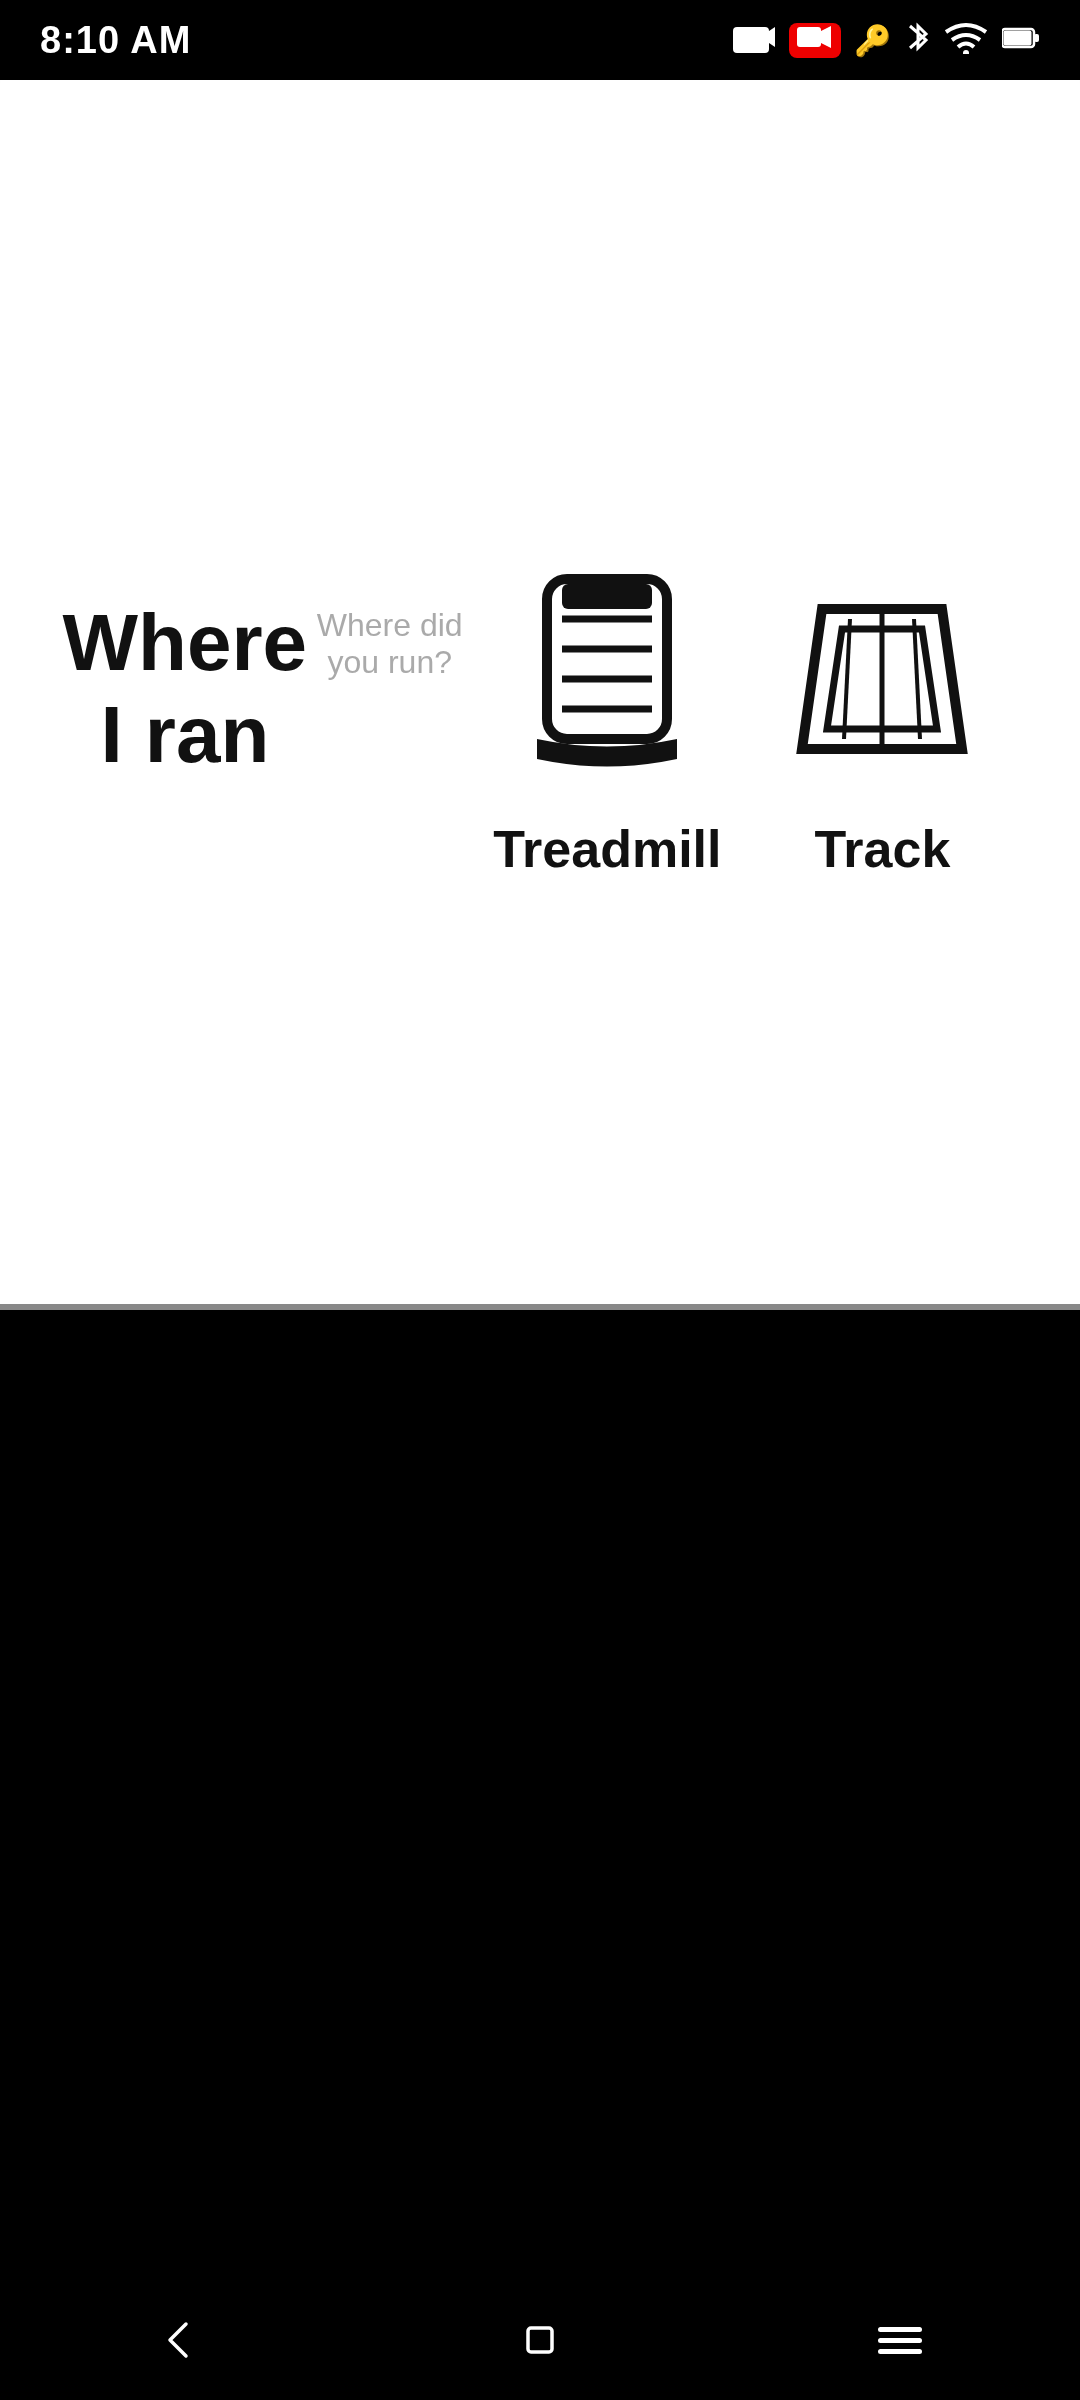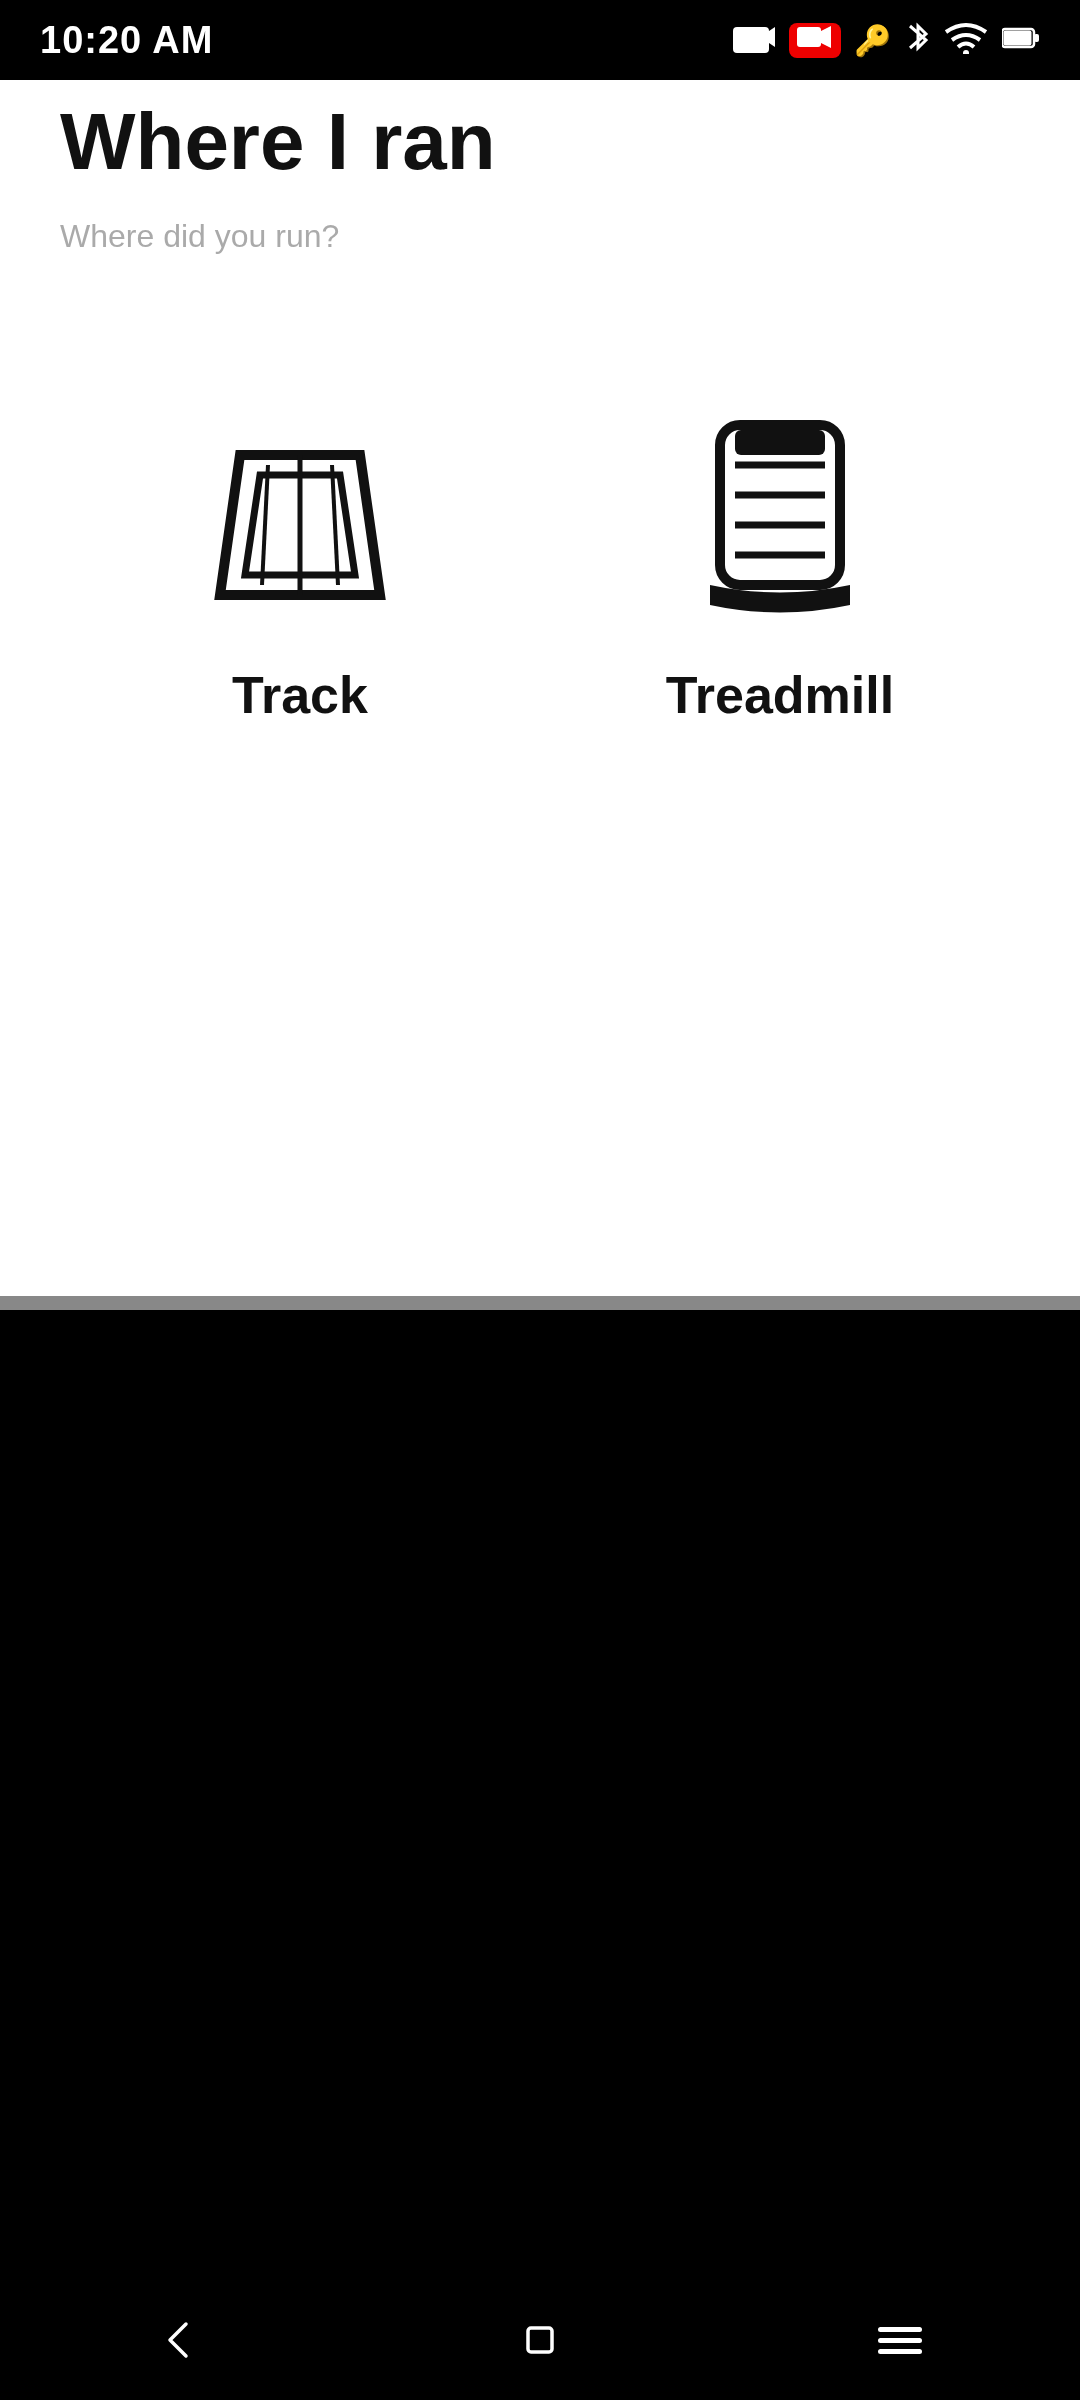--- a/index.html
+++ b/index.html
@@ -148,29 +148,28 @@
       bottom: -30px;
       right: -40px;
       width: 500px;
       height: 280px;
       opacity: 0.25;
     }
 
     
     .bottom-sheet {
       position: absolute;
-      bottom: 14px;
+      bottom: 6px;
       left: 0;
       width: 100%;
       height: 1280px;
       background: #fff;
       border-radius: 60px 60px 0 0;
       display: flex;
-      flex-direction: column;
-      align-items: flex-start;
+      align-items: center;
       padding: 80px 60px 0;
     }
 
     .sheet-title {
       font-size: 80px;
       font-weight: 800;
       color: #111;
       margin-bottom: 30px;
       text-align: center;
     }
@@ -235,21 +234,21 @@
       align-items: center;
       justify-content: center;
       width: 100px;
       height: 80px;
     }
   </style>
 </head>
 <body>
 
 <div class="status-bar">
-  <span class="status-time">10:20 AM</span>
+  <span class="status-time">8:10 AM</span>
   <div class="status-right">
 
     <span class="status-icon">
       <svg width="42" height="32" viewBox="0 0 42 32" fill="white">
         <rect x="0" y="6" width="36" height="26" rx="4" fill="white"></rect>
         <polygon points="36,10 42,6 42,26 36,22" fill="white"></polygon>
       </svg>
     </span>
 
     <span class="status-icon red-dot">
@@ -337,51 +336,51 @@
   </div>
 
   <div class="bottom-sheet">
     <h1 class="sheet-title">Where I ran</h1>
     <p class="sheet-subtitle">Where did you run?</p>
 
     <div class="options-row">
 
       <div class="option-item">
         <div class="option-icon">
+          <svg width="200" height="220" viewBox="0 0 200 220" fill="none">
+
+            <rect x="40" y="10" width="120" height="160" rx="20" stroke="#111" stroke-width="10" fill="none"></rect>
+
+            <line x1="55" y1="50" x2="145" y2="50" stroke="#111" stroke-width="7"></line>
+            <line x1="55" y1="80" x2="145" y2="80" stroke="#111" stroke-width="7"></line>
+            <line x1="55" y1="110" x2="145" y2="110" stroke="#111" stroke-width="7"></line>
+            <line x1="55" y1="140" x2="145" y2="140" stroke="#111" stroke-width="7"></line>
+
+            <rect x="55" y="15" width="90" height="25" rx="6" fill="#111"></rect>
+
+            <path d="M30,170 Q100,185 170,170 L170,190 Q100,205 30,190 Z" fill="#111"></path>
+          </svg>
+        </div>
+        <span class="option-label">Treadmill</span>
+      </div>
+
+      <div class="option-item">
+        <div class="option-icon">
           <svg width="200" height="200" viewBox="0 0 200 200" fill="none">
 
             <path d="M40,30 L160,30 L180,170 L20,170 Z" stroke="#111" stroke-width="10" fill="none"></path>
 
             <path d="M60,50 L140,50 L155,150 L45,150 Z" stroke="#111" stroke-width="7" fill="none"></path>
 
             <line x1="100" y1="30" x2="100" y2="170" stroke="#111" stroke-width="5"></line>
             <line x1="68" y1="40" x2="62" y2="160" stroke="#111" stroke-width="4"></line>
             <line x1="132" y1="40" x2="138" y2="160" stroke="#111" stroke-width="4"></line>
           </svg>
         </div>
         <span class="option-label">Track</span>
-      </div>
-
-      <div class="option-item">
-        <div class="option-icon">
-          <svg width="200" height="220" viewBox="0 0 200 220" fill="none">
-
-            <rect x="40" y="10" width="120" height="160" rx="20" stroke="#111" stroke-width="10" fill="none"></rect>
-
-            <line x1="55" y1="50" x2="145" y2="50" stroke="#111" stroke-width="7"></line>
-            <line x1="55" y1="80" x2="145" y2="80" stroke="#111" stroke-width="7"></line>
-            <line x1="55" y1="110" x2="145" y2="110" stroke="#111" stroke-width="7"></line>
-            <line x1="55" y1="140" x2="145" y2="140" stroke="#111" stroke-width="7"></line>
-
-            <rect x="55" y="15" width="90" height="25" rx="6" fill="#111"></rect>
-
-            <path d="M30,170 Q100,185 170,170 L170,190 Q100,205 30,190 Z" fill="#111"></path>
-          </svg>
-        </div>
-        <span class="option-label">Treadmill</span>
       </div>
 
     </div>
   </div>
 
 </div>
 
 <div class="bottom-nav">
   <button class="nav-btn">
     <svg width="40" height="40" viewBox="0 0 40 40" fill="none">

